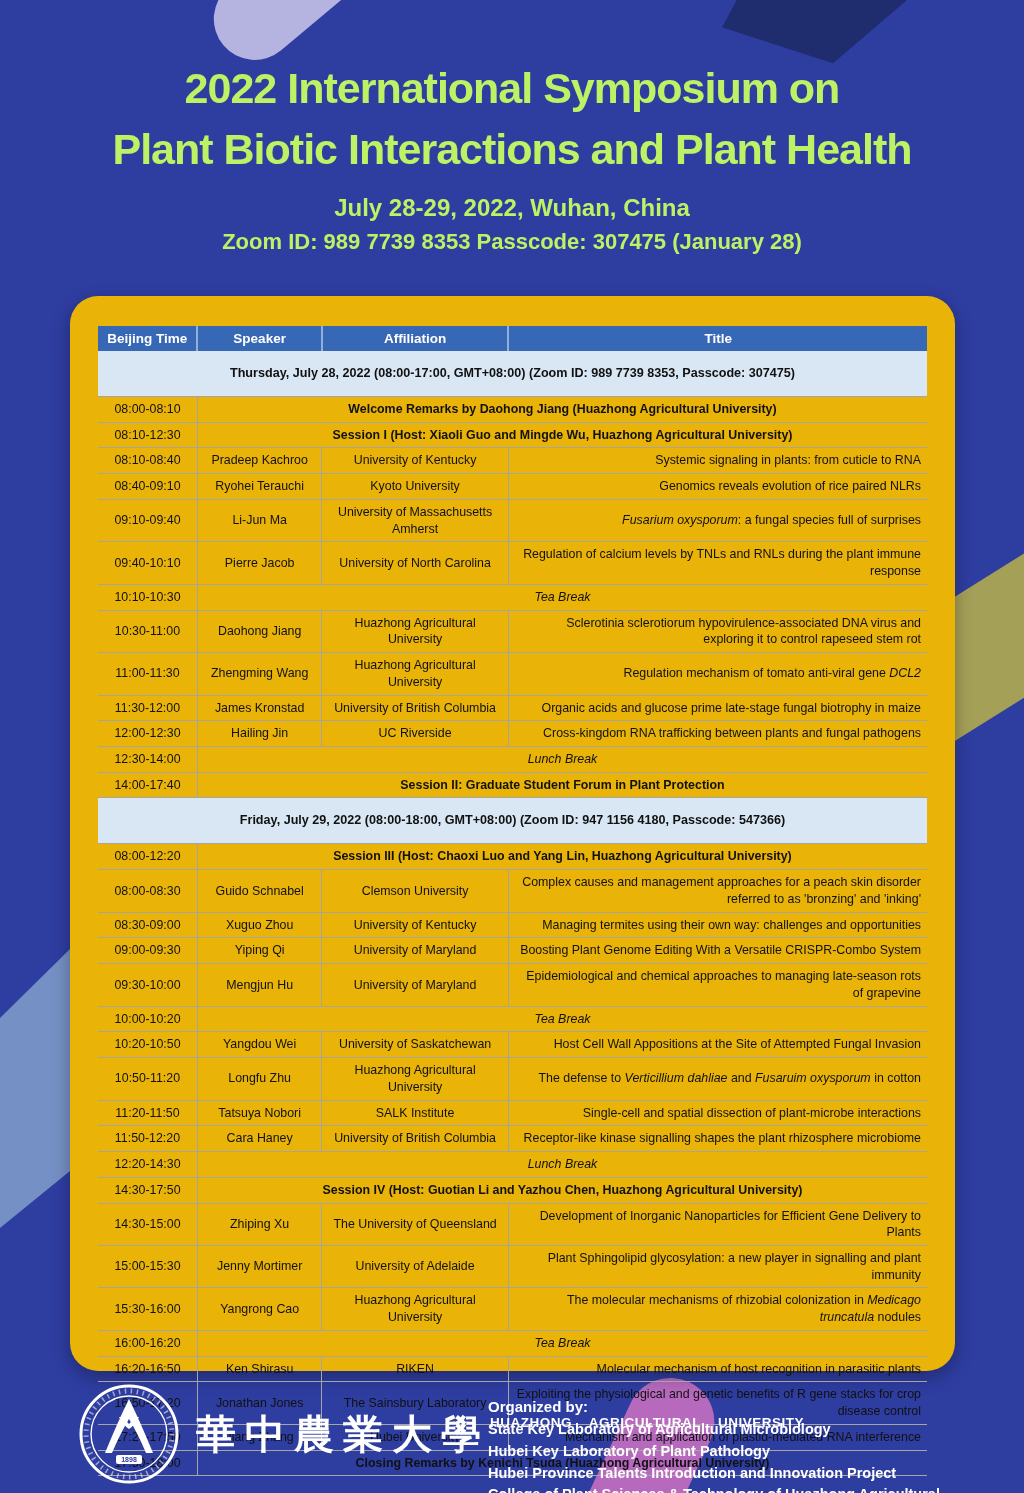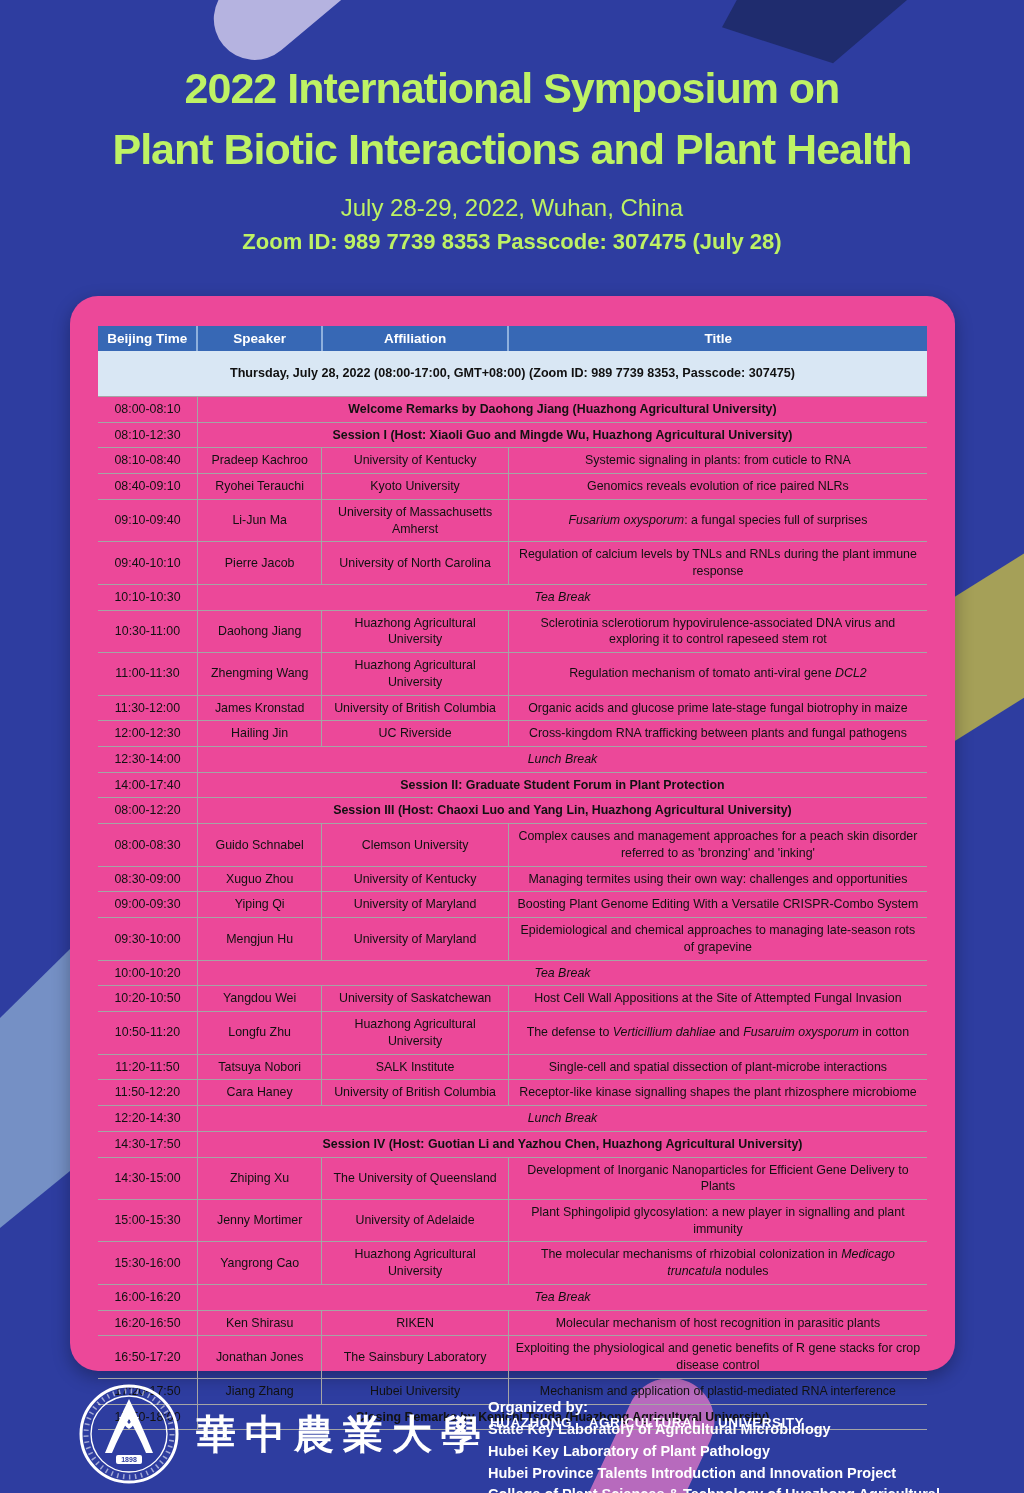--- a/index.html
+++ b/index.html
@@ -10,35 +10,35 @@
   .shape{position:absolute;z-index:1;}
   .capsule-lavender{left:200px;top:-60px;width:200px;height:82px;background:#b5b3e0;border-radius:41px;transform:rotate(-40deg);}
   .tri-navy{left:722px;top:0;width:185px;height:72px;background:#1f2c6e;clip-path:polygon(8% 0,100% 0,60% 88%,0 38%);}
   .band-olive{left:938px;top:545px;width:86px;height:215px;background:#a5a058;clip-path:polygon(0 29%,100% 4%,100% 71%,0 96%);}
   .band-steel{left:0;top:940px;width:70px;height:300px;background:#7590c5;clip-path:polygon(0 26%,100% 3%,100% 77%,0 96%);}
   .capsule-purple{left:645px;top:1382px;width:88px;height:240px;background:#b76abd;border-radius:44px;transform:rotate(25deg);transform-origin:50% 0;}
 
   
   .head{position:absolute;top:58px;left:0;width:100%;text-align:center;color:#bef264;z-index:2;}
   .title{font-size:43px;font-weight:bold;line-height:61px;letter-spacing:-1px;}
-  .dateline{margin-top:14px;font-size:24px;font-weight:normal;}
+  .dateline{margin-top:14px;font-size:24px;font-weight:bold;}
   .zoomline{margin-top:7px;font-size:22px;font-weight:bold;}
 
   
-  .card{position:absolute;left:70px;top:296px;width:885px;height:1075px;background:#ec4899;border-radius:28px;box-shadow:0 6px 18px rgba(0,0,0,.3);z-index:2;box-sizing:border-box;padding:30px 28px;}
+  .card{position:absolute;left:70px;top:296px;width:885px;height:1075px;background:#eab308;border-radius:28px;box-shadow:0 6px 18px rgba(0,0,0,.3);z-index:2;box-sizing:border-box;padding:30px 28px;}
   table{width:100%;border-collapse:collapse;font-size:12.4px;color:#111;}
   th{background:#3768b5;color:#fff;font-size:13.5px;font-weight:bold;padding:5px 4px;border-right:2px solid #8fb0dd;}
   th:last-child{border-right:none;}
   td{border-bottom:1px solid #a5a5a5;border-right:1px solid #a5a5a5;padding:4px 6px;line-height:1.35;vertical-align:middle;}
   td:last-child{border-right:none;}
   .row-day td{background:#d9e7f4;font-weight:bold;text-align:center;border-right:none;font-size:12.6px;padding:14px 4px;}
   .time-cell{text-align:center;white-space:nowrap;width:12%;}
   .speaker-cell{text-align:center;width:15%;}
   .affil-cell{text-align:center;width:22.5%;}
-  .title-cell{text-align:center;width:50.5%;}
+  .title-cell{text-align:right;width:50.5%;}
   .span-cell{text-align:center;}
   .span-cell.bold{font-weight:bold;}
   .span-cell.italic{font-style:italic;}
 
   
   .footer{position:absolute;left:78px;top:1383px;width:870px;display:flex;align-items:flex-start;color:#fff;z-index:3;}
   .logo-block{display:flex;align-items:center;gap:16px;width:400px;}
   .seal{width:102px;height:102px;flex:0 0 auto;}
   .uni-names{display:flex;}
   .uni-cn{font-size:40px;font-weight:bold;letter-spacing:9px;font-family:"DejaVu Sans",sans-serif;white-space:nowrap;}
@@ -55,21 +55,21 @@
   <div class="shape capsule-lavender"></div>
   <div class="shape tri-navy"></div>
   <div class="shape band-olive"></div>
   <div class="shape band-steel"></div>
   <div class="shape capsule-purple"></div>
 
   <div class="head">
     <div class="title">2022 International Symposium on</div>
     <div class="title">Plant Biotic Interactions and Plant Health</div>
     <div class="dateline">July 28-29, 2022, Wuhan, China</div>
-    <div class="zoomline">Zoom ID: 989 7739 8353 Passcode: 307475 (July 28)</div>
+    <div class="zoomline">Zoom ID: 989 7739 8353 Passcode: 307475 (January 28)</div>
   </div>
 
   <div class="card">
     <table>
       <thead>
         <tr>
           <th>Beijing Time</th>
           <th>Speaker</th>
           <th>Affiliation</th>
           <th>Title</th>
@@ -139,20 +139,23 @@
             <td class="affil-cell">UC Riverside</td>
             <td class="title-cell"><span>Cross-kingdom RNA trafficking between plants and fungal pathogens</span></td>
           </tr>
           <tr class="row-span">
             <td class="time-cell">12:30-14:00</td>
             <td class="span-cell italic" colspan="3">Lunch Break</td>
           </tr>
           <tr class="row-span">
             <td class="time-cell">14:00-17:40</td>
             <td class="span-cell bold" colspan="3">Session II: Graduate Student Forum in Plant Protection</td>
+          </tr>
+          <tr class="row-day">
+            <td class="day-cell" colspan="4">Friday, July 29, 2022 (08:00-18:00, GMT+08:00) (Zoom ID: 947 1156 4180, Passcode: 547366)</td>
           </tr>
           <tr class="row-span">
             <td class="time-cell">08:00-12:20</td>
             <td class="span-cell bold" colspan="3">Session III (Host: Chaoxi Luo and Yang Lin, Huazhong Agricultural University)</td>
           </tr>
           <tr class="row-talk">
             <td class="time-cell">08:00-08:30</td>
             <td class="speaker-cell">Guido Schnabel</td>
             <td class="affil-cell">Clemson University</td>
             <td class="title-cell"><span>Complex causes and management approaches for a peach skin disorder referred to as 'bronzing' and 'inking'</span></td>

